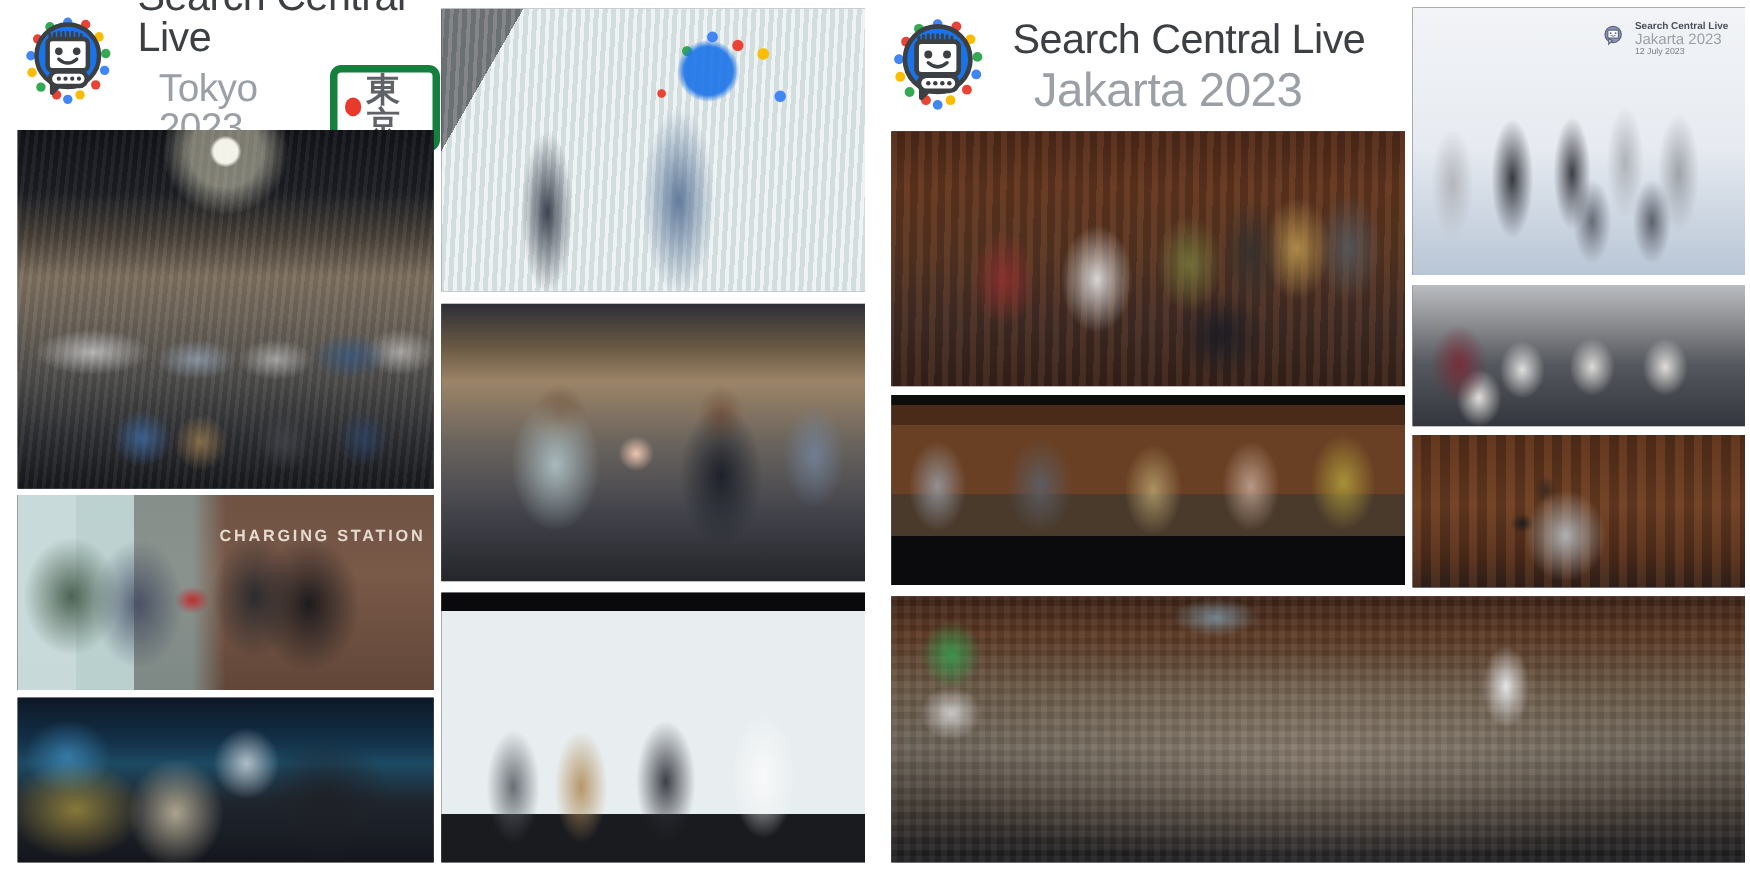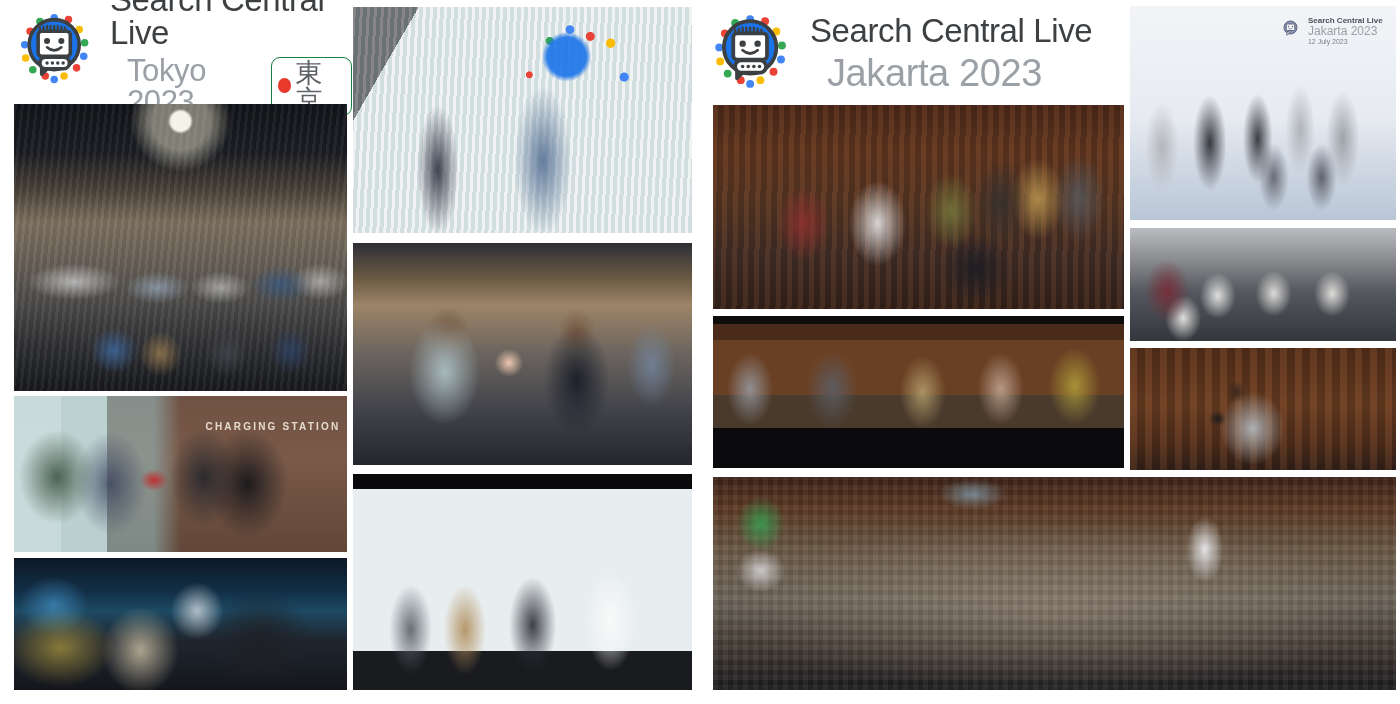--- a/index.html
+++ b/index.html
@@ -13,22 +13,22 @@
   .photo .ph{position:absolute;inset:0;}
 
   
   .hdr{position:absolute;display:flex;align-items:center;}
   .hdr .logo{flex:0 0 auto;}
   .hdr .titles{display:flex;flex-direction:column;line-height:1;}
   .t1{color:#3c4043;letter-spacing:-0.4px;font-weight:400;}
   .t2row{display:flex;align-items:center;}
   .t2{color:#9aa0a6;letter-spacing:-0.4px;font-weight:400;margin-left:17px;}
   .jpbadge{display:inline-flex;align-items:center;gap:4px;
-           border:1px solid #15803d;border-radius:9px;padding:1px 7px 2px 6px;
-           margin-left:4px;}
+           border:6px solid #15803d;border-radius:9px;padding:1px 7px 2px 6px;
+           margin-left:4px;font-weight:bold;}
   .jpdot{width:15px;height:15px;border-radius:50%;background:#e8392c;display:block;}
   .jptext{color:#5f6368;font-size:27px;line-height:1;font-family:"DejaVu Sans",sans-serif;}
 
   
   .bot{display:block;}
 
   
 
   
   .p-tokyo-crowd{
@@ -52,21 +52,21 @@
       radial-gradient(ellipse 16% 42% at 13% 52%, rgba(55,78,60,.85), rgba(0,0,0,0) 72%),
       radial-gradient(ellipse 15% 46% at 29% 56%, rgba(58,66,92,.8), rgba(0,0,0,0) 72%),
       radial-gradient(ellipse 6% 10% at 42% 54%, rgba(196,36,38,.9), rgba(0,0,0,0) 70%),
       radial-gradient(ellipse 14% 44% at 57% 52%, rgba(36,38,44,.9), rgba(0,0,0,0) 72%),
       radial-gradient(ellipse 17% 48% at 70% 56%, rgba(22,22,26,.92), rgba(0,0,0,0) 72%),
       linear-gradient(90deg, rgba(205,225,225,.95) 0 14%, rgba(196,222,222,.9) 14% 28%, rgba(150,178,180,.6) 28% 42%, rgba(120,60,40,.25) 50% 100%),
       linear-gradient(180deg,#6d5a4c 0%,#7a6353 40%,#5a4a3e 100%);
   }
   .p-tokyo-network .txt{
     position:absolute;right:2%;top:16%;color:#efe7dc;opacity:.92;
-    font-weight:700;letter-spacing:2.2px;font-size:10px;
+    font-weight:700;letter-spacing:2.2px;font-size:13px;
     font-family:"Liberation Sans",sans-serif;white-space:nowrap;}
   
   .p-tokyo-drinks{
     background:
       radial-gradient(ellipse 22% 40% at 14% 68%, rgba(220,190,70,.55), rgba(0,0,0,0) 74%),
       radial-gradient(ellipse 16% 46% at 38% 70%, rgba(196,186,160,.85), rgba(0,0,0,0) 72%),
       radial-gradient(ellipse 11% 30% at 55% 40%, rgba(225,228,232,.75), rgba(0,0,0,0) 72%),
       radial-gradient(ellipse 22% 52% at 74% 62%, rgba(30,32,38,.9), rgba(0,0,0,0) 72%),
       radial-gradient(ellipse 14% 30% at 12% 36%, rgba(70,150,205,.65), rgba(0,0,0,0) 74%),
       linear-gradient(180deg,#0e1826 0%,#123048 26%,#1d4a63 40%,#20262f 62%,#14161c 100%);

